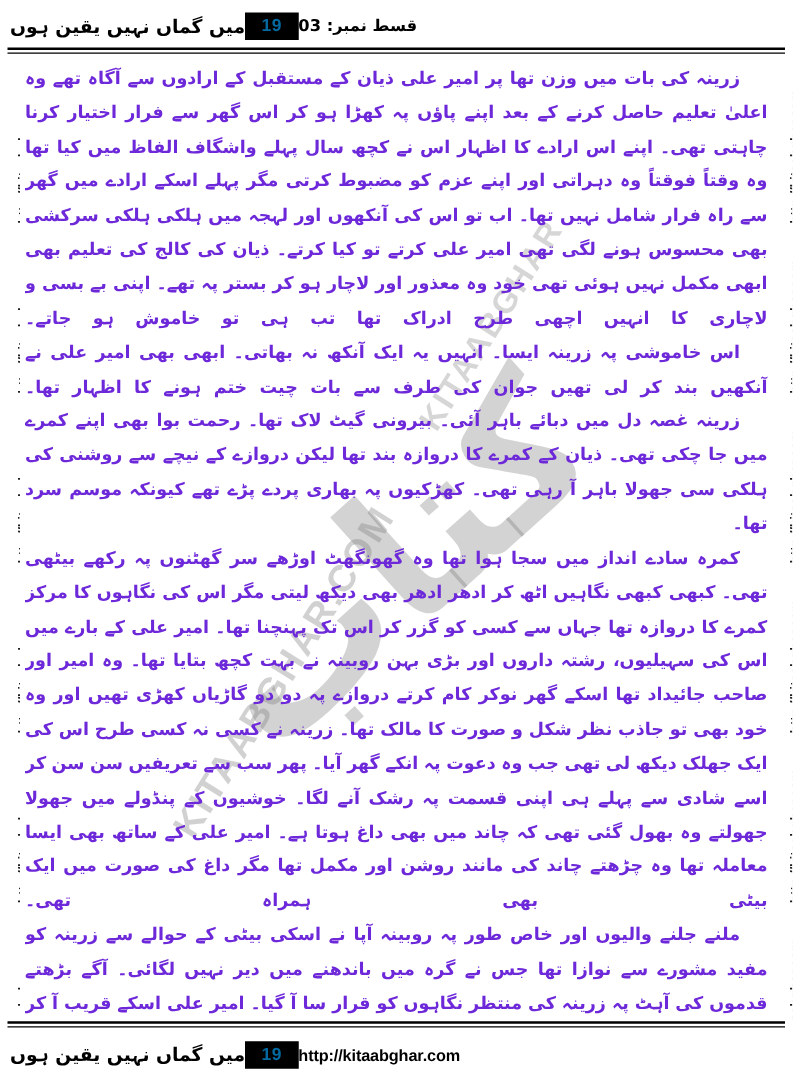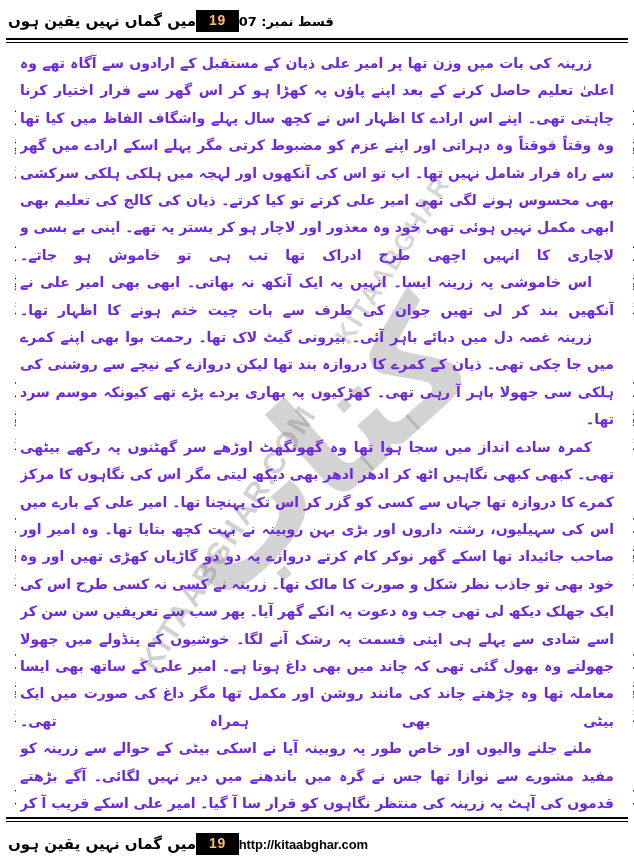--- a/index.html
+++ b/index.html
@@ -43,21 +43,21 @@
   .hdr-episode {
     font-size: 13px;
     font-weight: 700;
     color: #000;
     white-space: nowrap;
     direction: rtl;
     margin-right: auto;
   }
   .page-badge {
     background: #000000;
-    color: #fdba74;
+    color: #0369a1;
     font-size: 14px;
     font-weight: 700;
     padding: 2px 13px 3px 13px;
     letter-spacing: 0.5px;
     line-height: 1.25;
     direction: ltr;
     font-family: "Liberation Sans", sans-serif;
   }
 
   .rule-top {
@@ -284,21 +284,21 @@
         <span>http://kitaabghar.com</span>
         <span>http://kitaabghar.com</span>
         <span>http://kitaabghar.com</span>
       </div>
     </div>
   </div>
 
   <div class="header-bar">
     <div class="hdr-title">میں گماں نہیں یقین ہوں</div>
     <div class="page-badge">19</div>
-    <div class="hdr-episode">قسط نمبر: 07</div>
+    <div class="hdr-episode">قسط نمبر: 03</div>
   </div>
   <div class="rule-top"></div>
 
   <div class="body-text">
     <p>زرینہ کی بات میں وزن تھا پر امیر علی ذیان کے مستقبل کے ارادوں سے آگاہ تھے وہ اعلیٰ تعلیم حاصل کرنے کے بعد اپنے پاؤں پہ کھڑا ہو کر اس گھر سے فرار اختیار کرنا چاہتی تھی۔ اپنے اس ارادے کا اظہار اس نے کچھ سال پہلے واشگاف الفاظ میں کیا تھا وہ وقتاً فوقتاً وہ دہراتی اور اپنے عزم کو مضبوط کرتی مگر پہلے اسکے ارادے میں گھر سے راہ فرار شامل نہیں تھا۔ اب تو اس کی آنکھوں اور لہجہ میں ہلکی ہلکی سرکشی بھی محسوس ہونے لگی تھی امیر علی کرتے تو کیا کرتے۔ ذیان کی کالج کی تعلیم بھی ابھی مکمل نہیں ہوئی تھی خود وہ معذور اور لاچار ہو کر بستر پہ تھے۔ اپنی بے بسی و لاچاری کا انہیں اچھی طرح ادراک تھا تب ہی تو خاموش ہو جاتے۔</p>
     <p>اس خاموشی پہ زرینہ ایسا۔ انہیں یہ ایک آنکھ نہ بھاتی۔ ابھی بھی امیر علی نے آنکھیں بند کر لی تھیں جوان کی طرف سے بات چیت ختم ہونے کا اظہار تھا۔</p>
     <p>زرینہ غصہ دل میں دبائے باہر آئی۔ بیرونی گیٹ لاک تھا۔ رحمت بوا بھی اپنے کمرے میں جا چکی تھی۔ ذیان کے کمرے کا دروازہ بند تھا لیکن دروازے کے نیچے سے روشنی کی ہلکی سی جھولا باہر آ رہی تھی۔ کھڑکیوں پہ بھاری پردے پڑے تھے کیونکہ موسم سرد تھا۔</p>
     <p>کمرہ سادے انداز میں سجا ہوا تھا وہ گھونگھٹ اوڑھے سر گھٹنوں پہ رکھے بیٹھی تھی۔ کبھی کبھی نگاہیں اٹھ کر ادھر ادھر بھی دیکھ لیتی مگر اس کی نگاہوں کا مرکز کمرے کا دروازہ تھا جہاں سے کسی کو گزر کر اس تک پہنچنا تھا۔ امیر علی کے بارے میں اس کی سہیلیوں، رشتہ داروں اور بڑی بہن روبینہ نے بہت کچھ بتایا تھا۔ وہ امیر اور صاحب جائیداد تھا اسکے گھر نوکر کام کرتے دروازے پہ دو دو گاڑیاں کھڑی تھیں اور وہ خود بھی تو جاذب نظر شکل و صورت کا مالک تھا۔ زرینہ نے کسی نہ کسی طرح اس کی ایک جھلک دیکھ لی تھی جب وہ دعوت پہ انکے گھر آیا۔ پھر سب سے تعریفیں سن سن کر اسے شادی سے پہلے ہی اپنی قسمت پہ رشک آنے لگا۔ خوشیوں کے پنڈولے میں جھولا جھولتے وہ بھول گئی تھی کہ چاند میں بھی داغ ہوتا ہے۔ امیر علی کے ساتھ بھی ایسا معاملہ تھا وہ چڑھتے چاند کی مانند روشن اور مکمل تھا مگر داغ کی صورت میں ایک بیٹی بھی ہمراہ تھی۔</p>
     <p class="last-line-right">ملنے جلنے والیوں اور خاص طور پہ روبینہ آپا نے اسکی بیٹی کے حوالے سے زرینہ کو مفید مشورے سے نوازا تھا جس نے گرہ میں باندھنے میں دیر نہیں لگائی۔ آگے بڑھتے قدموں کی آہٹ پہ زرینہ کی منتظر نگاہوں کو قرار سا آ گیا۔ امیر علی اسکے قریب آ کر بیٹھ چکے تھے۔ تم پتہ نہیں کیا تصورات لے کر میرے گھر آئی ہوگی تمہارے خوابوں میں کوئی شہزادہ بسا ہوگا تم سوچتی ہوگی خوابوں کی حسیں راہ گزر پہ میرا ہاتھ تھام کر محبوبہ کی طرح چلتی رہو اور میں عاشق بن کر تمام عمر تمہارے وجود کا طواف کرتا رہوں معذرت چاہوں گا میں تمہاری سوچوں پہ پورا نہیں اتر پاؤں گا۔ انکی عجیب دل کھانے والی باتیں سن کر زرینہ سر اٹھا کر آنکھیں کھول کر ان کی طرف دیکھنے پہ مجبور ہو گئی۔ اسکی نگاہوں میں حیا سے زیادہ سوال مچل رہے تھے۔ میں عورت کی بے وفائی اور مکاری کا ڈسا ہوا ہوں امیر علی کے لہجے میں بے پناہ نفرت تھی۔ اس وقت زرینہ نے جاتی عقل کے آخری سرے تھامنے چاہے۔ میں سب جانتی ہوں اور مجھے اس کا بہت دکھ بھی ہے اس نے شرم بالائے</p>
   </div>

